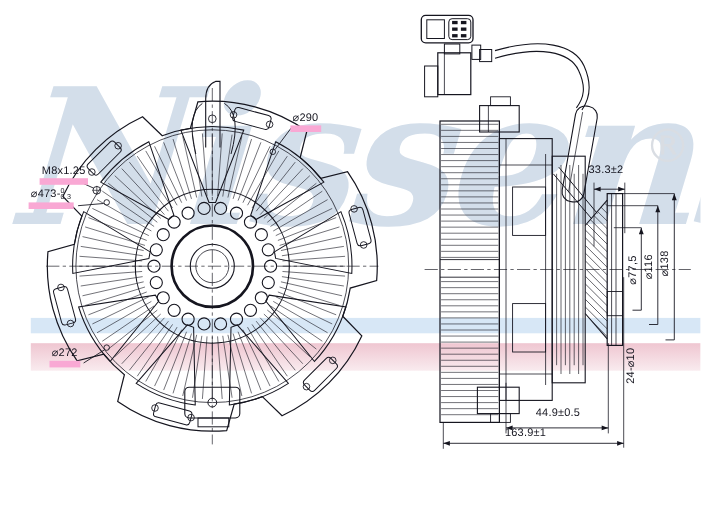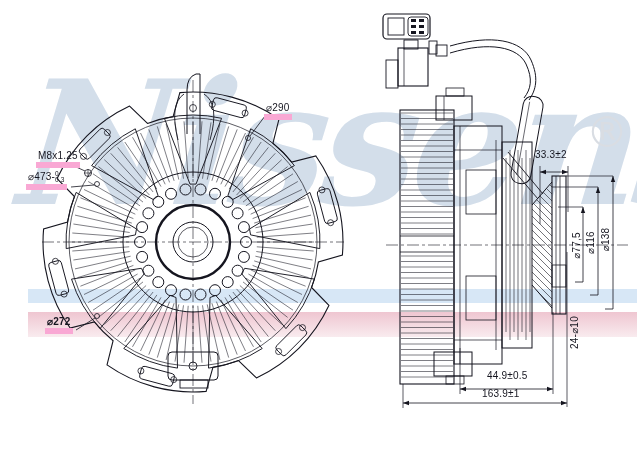--- a/index.html
+++ b/index.html
@@ -363,22 +363,22 @@
         <line x1="71" y1="187" x2="94" y2="185" stroke="#15151f" stroke-width="0.8" fill="none"></line>
         <circle cx="97" cy="184" r="2.5" stroke="#15151f" stroke-width="0.8" fill="none"></circle>
         <line x1="76" y1="330" x2="95" y2="318" stroke="#15151f" stroke-width="0.8" fill="none"></line>
         <circle cx="97" cy="316" r="2.5" stroke="#15151f" stroke-width="0.8" fill="none"></circle>
       </g>
   </svg>
 
   <div class="lbl ul" style="left:264px;top:102px;">⌀290</div>
   <div class="lbl ul" style="left:36px;top:150px;">M8x1.25</div>
   <div class="lbl ul" style="left:26px;top:171px;"><span>⌀473-</span><span class="stack"><span>0</span><span>0.3</span></span></div>
-  <div class="lbl ul" style="left:45px;top:316px;font-weight:bold;">⌀272</div>
+  <div class="lbl ul" style="left:45px;top:316px;">⌀272</div>
 
   <div class="lbl" style="left:535px;top:149px;">33.3±2</div>
   <div class="lbl rot" style="left:554px;top:240px;">⌀77,5</div>
   <div class="lbl rot" style="left:568px;top:237px;">⌀116</div>
   <div class="lbl rot" style="left:583px;top:234px;">⌀138</div>
   <div class="lbl rot" style="left:552px;top:327px;">24-⌀10</div>
   <div class="lbl" style="left:487px;top:370px;">44.9±0.5</div>
-  <div class="lbl" style="left:482px;top:388px;">163.9±1</div>
+  <div class="lbl" style="left:459px;top:388px;">163.9±1</div>
 </div>
 
 </body></html>

